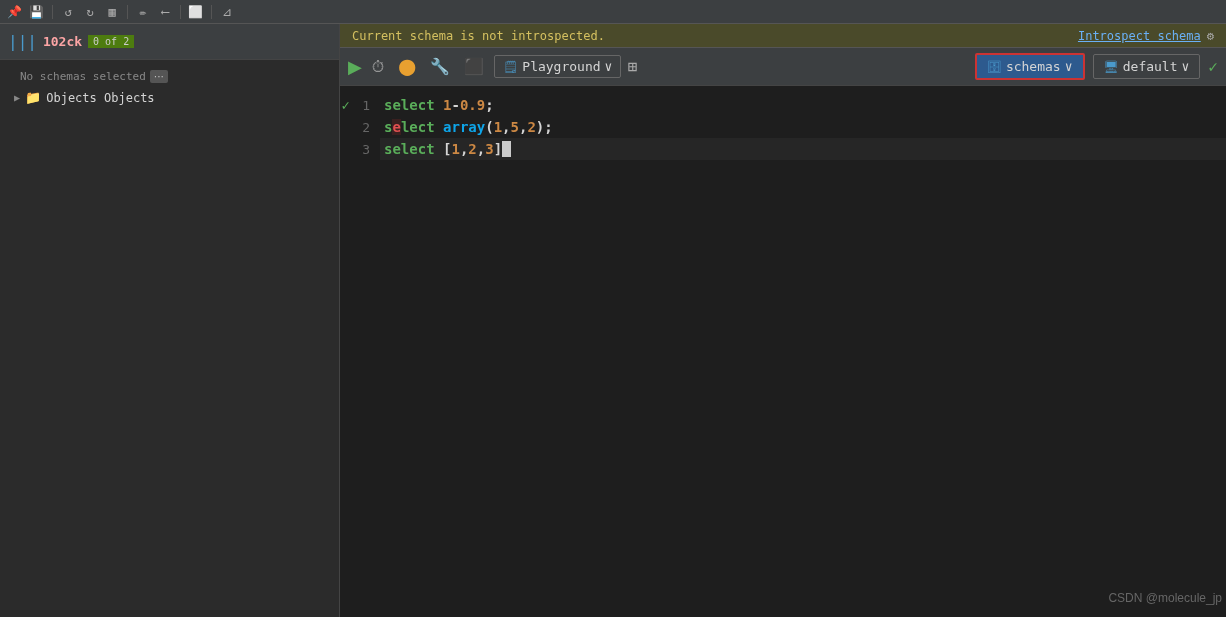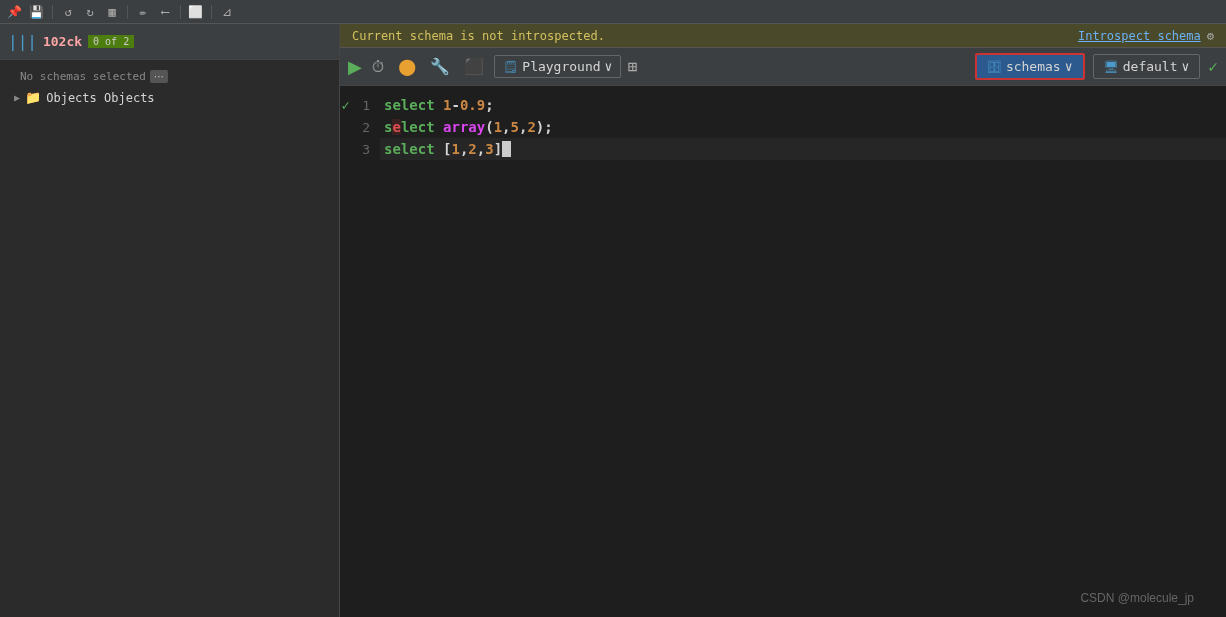--- a/index.html
+++ b/index.html
@@ -271,31 +271,31 @@
     .code-line {
       height: 22px;
       display: flex;
       align-items: center;
       font-size: 14px;
       padding-left: 4px;
       white-space: pre;
     }
     .kw { color: #5aad5a; }
     .num { color: #cc8844; }
-    .fn { color: #d946ef; }
+    .fn { color: #0ea5e9; }
     .bracket { color: #d4d4d4; }
     .cursor-line {
       background: rgba(255,255,255,0.04);
     }
 
     
     .watermark {
       position: absolute;
       bottom: 12px;
-      right: 32px;
+      right: 4px;
       color: #666;
       font-size: 12px;
       font-family: Arial, sans-serif;
     }
   </style>
 </head>
 <body>
 
 <div class="top-toolbar">
   <span class="toolbar-icon">📌</span>

